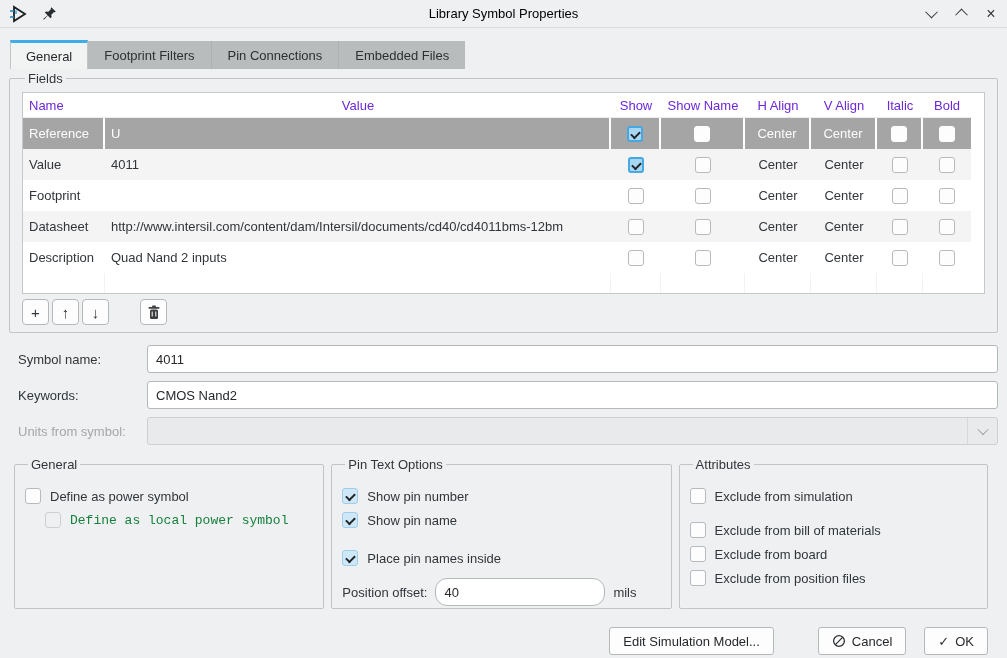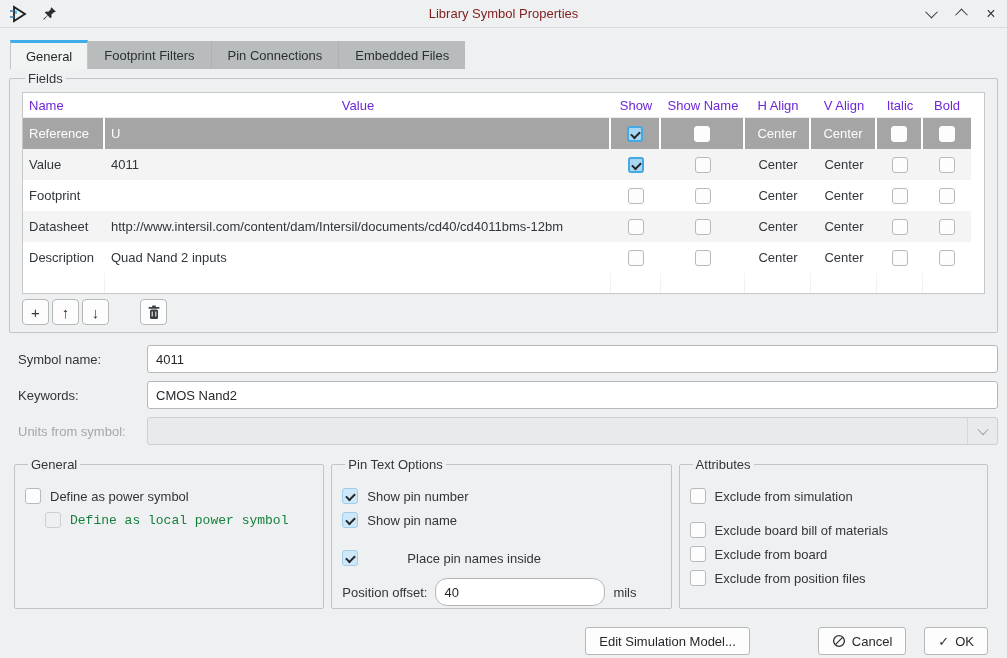--- a/index.html
+++ b/index.html
@@ -19,21 +19,21 @@
     display: flex; align-items: center;
     padding: 0 8px;
     background: #eff0f1;
     border-bottom: 1px solid #d9dbdc;
     position: relative;
   }
   .titlebar .appicon { width:22px; height:22px; display:flex; align-items:center; justify-content:center; }
   .titlebar .pinicon { width:18px; height:18px; margin-left:10px; display:flex; align-items:center; justify-content:center; }
   .title-text {
     position:absolute; left:0; right:0; text-align:center;
-    font-size: 13px; color:#7f1d1d; pointer-events:none;
+    font-size: 13px; color:#000000; pointer-events:none;
   }
   .win-controls { margin-left:auto; display:flex; align-items:center; gap:14px; z-index:2; }
   .win-btn { width:16px; height:16px; display:flex; align-items:center; justify-content:center; cursor:default; }
   .chev { width:9px; height:9px; border-left:1.6px solid #33383c; border-bottom:1.6px solid #33383c; }
   .chev.down { transform: rotate(-45deg) translate(1px,-1px); }
   .chev.up   { transform: rotate(135deg) translate(1px,-1px); }
   .x-glyph { font-size:16px; color:#33383c; line-height:1; }
 
   
   .tabbar { display:flex; align-items:flex-end; height:29px; margin:12px 0 0 10px; }
@@ -129,38 +129,38 @@
   
   .groups { display:flex; margin:12px 19px 0 14px; }
   .groups fieldset { height:152px; padding:8px 10px; }
   .g-general { width:321px; margin-right:7px; }
   .g-pin     { width:352px; margin-right:7px; }
   .g-attr    { width:320px; }
   .cb-row { display:flex; align-items:center; margin-top:8px; }
   .cb-row .cb { margin-right:9px; }
   .cb-row.indent { margin-left:20px; }
   .cb-row.disabled { color:#15803d;font-family:Liberation Mono, monospace; }
-  .g-pin .cb-row:nth-child(3) { margin-top:22px;gap:40px; }
+  .g-pin .cb-row:nth-child(3) { margin-top:22px; }
   .g-attr .cb-row:nth-child(2) { margin-top:18px; }
   .offset-row { display:flex; align-items:center; margin-top:12px; }
   .offset-row .olabel { margin-right:8px;text-align:right; }
   .offset-row input {
     width:170px; height:28px; border:1px solid #b4b8b9; border-radius:12px;
     background:#fff; padding:0 8px; font:inherit; color:#26292c; outline:none;
   }
   .offset-row .unit { margin-left:8px; }
 
   
   .footer { display:flex; align-items:center; justify-content:flex-end; margin:18px 19px 0 0; }
   .btn {
     height:28px; background:#fdfdfd; border:1px solid #b4b8b9; border-radius:3px;
     display:inline-flex; align-items:center; justify-content:center;
     padding:0 13px; font:inherit; color:#26292c; cursor:default; gap:6px;
   }
-  .btn-edit-sim { margin-right:68px; }
+  .btn-edit-sim { margin-right:44px; }
   .btn-cancel { margin-right:18px; }
   .ok-check { font-size:13px; color:#2e3134; }
 </style>
 </head>
 <body>
 
 <div class="titlebar">
   <span class="appicon">
     <svg width="20" height="20" viewBox="0 0 20 20">
       <path d="M5 3 L5 17 L16 10 Z" fill="#eef0f1" stroke="#1d2124" stroke-width="1.8"></path>
@@ -364,21 +364,21 @@
 
   <fieldset class="g-attr">
     <legend>Attributes</legend>
     <div>
         <div class="cb-row">
           <span class="cb form-cb"></span>
           <span>Exclude from simulation</span>
         </div>
         <div class="cb-row">
           <span class="cb form-cb"></span>
-          <span>Exclude board bill of materials</span>
+          <span>Exclude from bill of materials</span>
         </div>
         <div class="cb-row">
           <span class="cb form-cb"></span>
           <span>Exclude from board</span>
         </div>
         <div class="cb-row">
           <span class="cb form-cb"></span>
           <span>Exclude from position files</span>
         </div>
       </div>

